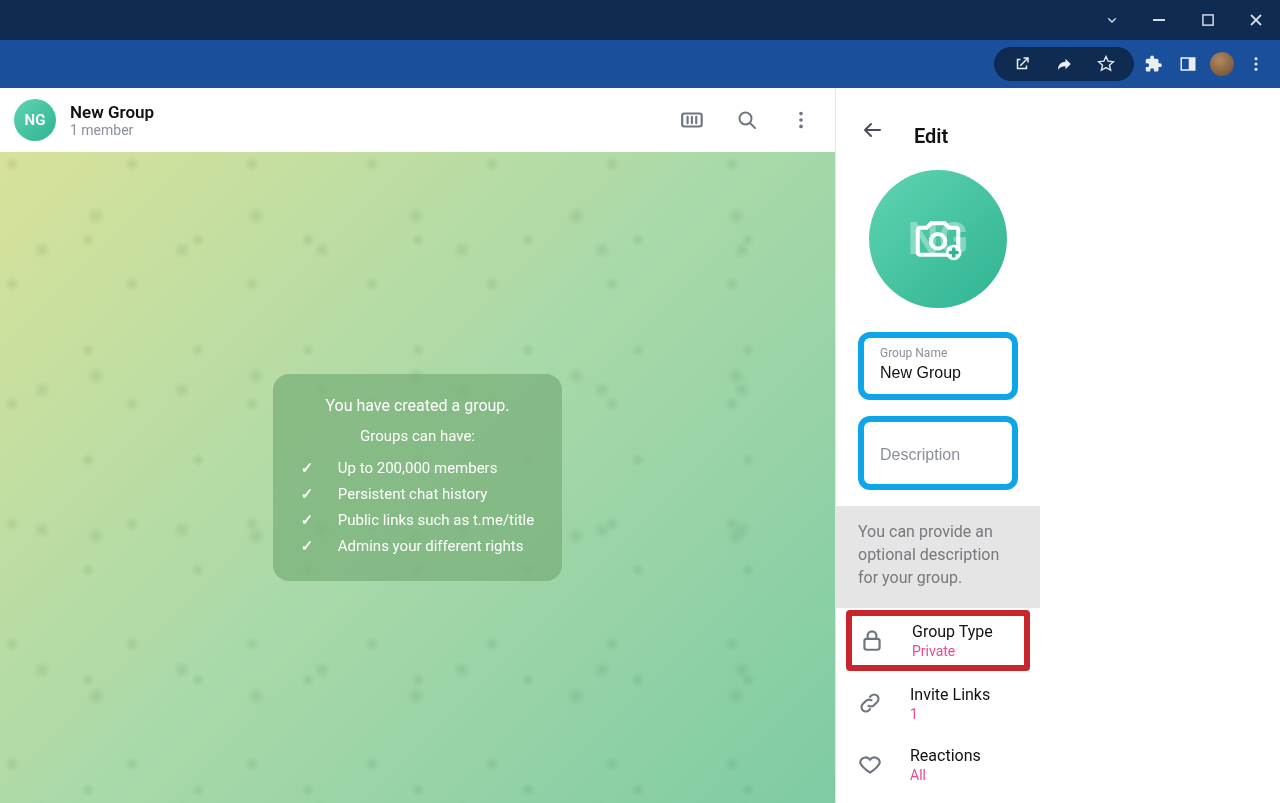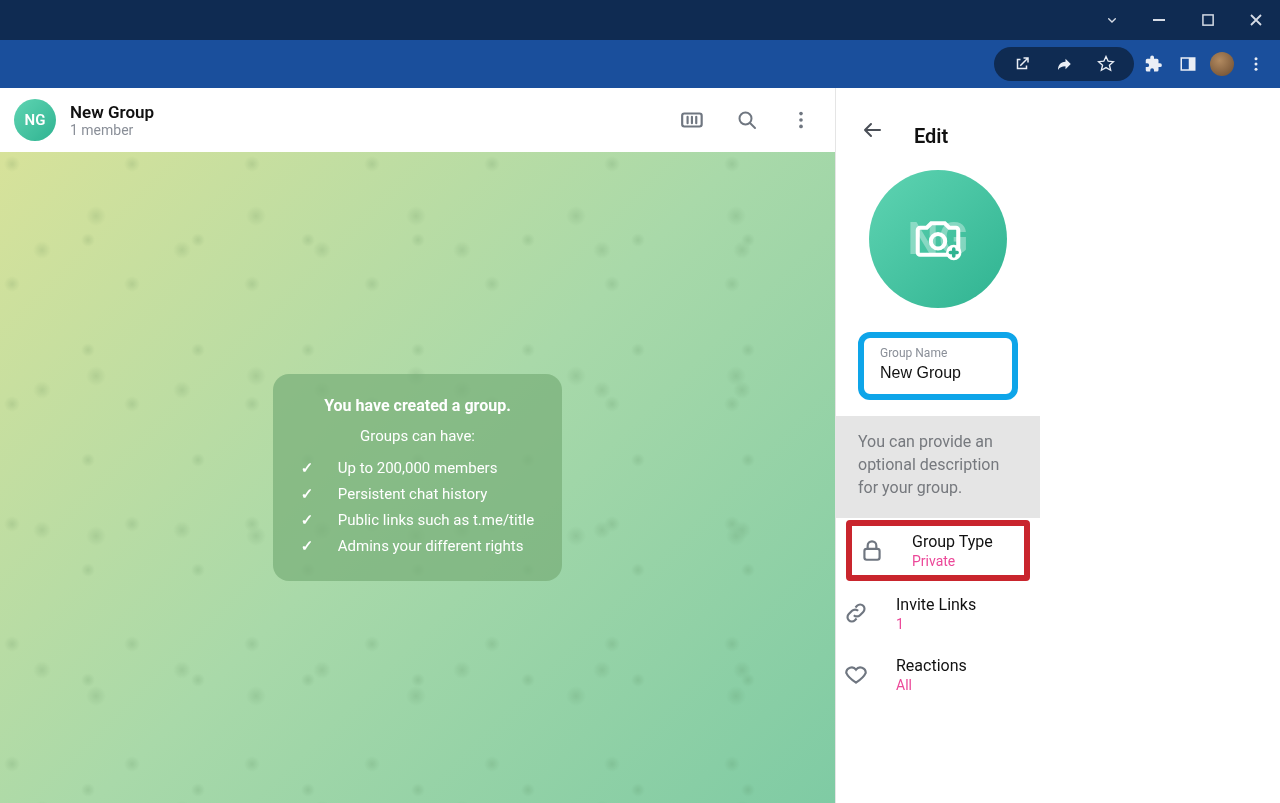--- a/index.html
+++ b/index.html
@@ -83,21 +83,21 @@
   }
   .center-card {
     position:relative;
     background: rgba(120,175,120,0.72);
     border-radius: 16px;
     padding: 22px 28px;
     color:#fff;
     text-align:center;
     max-width: 310px;
   }
-  .center-card .cc-title { font-weight:700; font-size:16px; margin-bottom:12px; }
+  .center-card .cc-title { font-weight:400; font-size:16px; margin-bottom:12px; }
   .center-card .cc-sub { font-size:15px; margin-bottom:10px;text-align:center; }
   .center-card ul { list-style:none; text-align:left; }
   .center-card li { display:flex; align-items:center; gap:21px; font-size:15px; padding:4px 0; }
   .check::before { content:"✓"; font-weight:700; display:inline-block; width:16px; }
   
   
   .edit-panel { flex:1; background:#fff; display:flex; flex-direction:column; overflow:hidden; }
   .edit-header {
     height: 60px; display:flex; align-items:flex-end; padding: 0 18px; gap: 24px;
   }
@@ -135,21 +135,21 @@
   
   .hint-box {
     background:#e5e5e5;
     padding: 14px 22px 18px 22px;
     font-size:16px; color:#76797e;
     line-height:1.45;
   }
   
   .list-row {
     display:flex; align-items:center;
-    padding: 12px 6px;
+    padding: 12px 20px;
     gap: 26px;
     cursor:pointer;
     background:#fff;
   }
   .list-row.highlighted {
     outline: 6px solid #c9252d;
     outline-offset: -6px;
     border-radius: 4px;
     margin: 2px 10px;
     padding: 12px 12px;
@@ -303,20 +303,23 @@
               <path d="M19 16.5v3M17.5 18h3" stroke="#2fb391" stroke-width="1.6" stroke-linecap="round"></path>
             </svg>
           </div>
         </div>
 
         <div class="field-box">
           <div class="field-label">Group Name</div>
           <input class="field-input" value="New Group" style="">
         </div>
 
+        <div class="field-box single">
+          <input class="field-input" placeholder="Description" style="">
+        </div>
       </div>
 
       <div class="hint-box">You can provide an optional description for your group.</div>
 
       <div class="list-row highlighted">
         <div class="list-icon">
           <svg width="26" height="26" viewBox="0 0 24 24">
               <rect x="5" y="11" width="14" height="10" rx="2"></rect>
               <path d="M8 11V8a4 4 0 118 0v3"></path>
             </svg>

